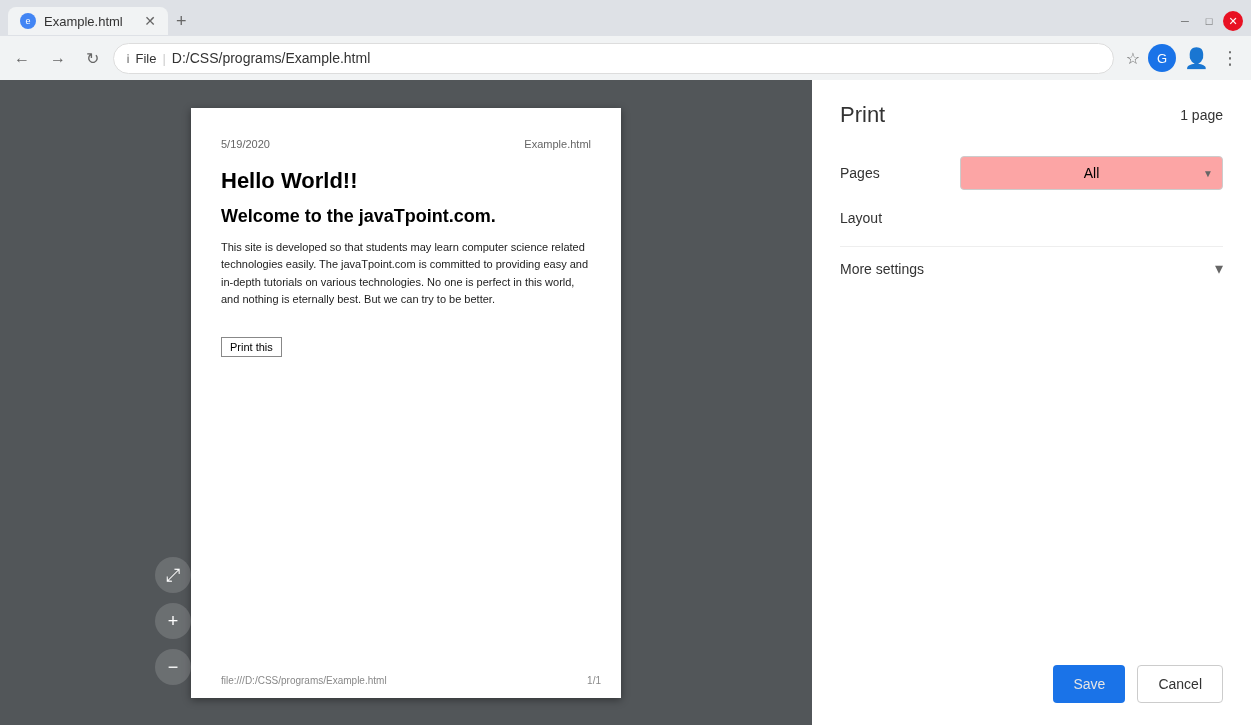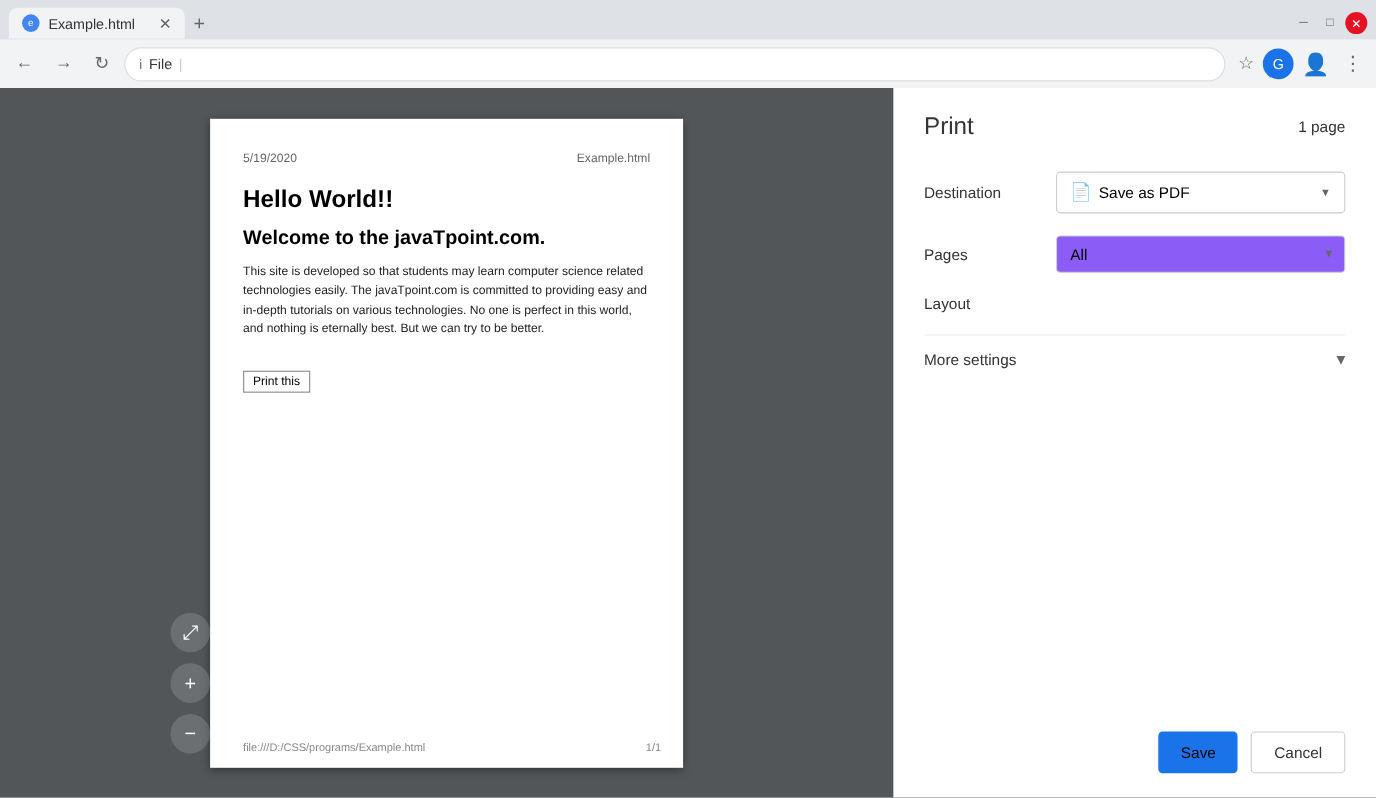--- a/index.html
+++ b/index.html
@@ -51,34 +51,34 @@
     .preview-controls { position: absolute; bottom: 40px; left: 155px; display: flex; flex-direction: column; gap: 10px; }
     .ctrl-btn { width: 36px; height: 36px; border-radius: 50%; background: rgba(255,255,255,0.15); border: none; cursor: pointer; color: white; font-size: 18px; display: flex; align-items: center; justify-content: center; }
 
     
     .settings-pane { width: 439px; background: #ffffff; display: flex; flex-direction: column; padding: 22px 28px; }
     .settings-header { display: flex; justify-content: space-between; align-items: center; margin-bottom: 28px; }
     .settings-title { font-size: 22px; font-weight: 400; color: #333; }
     .settings-pages { font-size: 14px; color: #333; }
     .settings-row { display: flex; align-items: center; margin-bottom: 20px; }
     .settings-label { width: 120px; font-size: 14px; color: #333; }
-    .settings-select { flex: 1; padding: 8px 12px; border: 1px solid #ccc; border-radius: 4px; font-size: 14px; background: #8b5cf6; appearance: none; -webkit-appearance: none; cursor: pointer; }
+    .settings-select { flex: 1; padding: 8px 12px; border: 1px solid #ccc; border-radius: 4px; font-size: 14px; background: #fca5a5; appearance: none; -webkit-appearance: none; cursor: pointer; text-align: center; }
     .select-wrapper { flex: 1; position: relative; display: flex; align-items: center; }
     .select-wrapper::after { content: '▼'; position: absolute; right: 10px; font-size: 10px; color: #666; pointer-events: none; }
     .destination-wrapper { flex: 1; position: relative; display: flex; align-items: center; gap: 6px; border: 1px solid #ccc; border-radius: 4px; padding: 8px 12px; cursor: pointer; }
     .dest-icon { font-size: 16px; }
     .dest-text { font-size: 14px; flex: 1; }
     .dest-arrow { font-size: 10px; color: #666; }
     .more-settings-row { display: flex; align-items: center; justify-content: space-between; padding: 12px 0; border-top: 1px solid #eee; cursor: pointer; }
     .more-settings-label { font-size: 14px; color: #333; }
     .more-settings-chevron { font-size: 16px; color: #666; }
     .settings-spacer { flex: 1; }
     .settings-actions { display: flex; gap: 12px; justify-content: flex-end; padding-top: 16px; }
     .btn-cancel { padding: 10px 20px; border: 1px solid #ccc; background: white; border-radius: 4px; font-size: 14px; cursor: pointer; color: #333; }
-    .btn-save { padding: 10px 20px; background: #1a73e8; border: none; border-radius: 4px; font-size: 14px; cursor: pointer; color: #000000; }
+    .btn-save { padding: 10px 20px; background: #1a73e8; border: none; border-radius: 4px; font-size: 14px; cursor: pointer; color: #e5e5e5; }
   </style>
 </head>
 <body>
 
 <div class="browser-chrome">
 
   <div class="title-bar">
     <div class="tab">
       <span class="tab-favicon">e</span>
       <span>Example.html</span>
@@ -93,20 +93,21 @@
   </div>
 
   <div class="address-bar">
     <button class="nav-btn">←</button>
     <button class="nav-btn">→</button>
     <button class="nav-btn">↻</button>
     <div class="address-input">
       <span class="address-lock">ℹ</span>
       <span style="font-size:13px;color:#333;">File</span>
       <span style="color:#ccc;font-size:13px;">|</span>
+      <span class="address-path">D:/CSS/programs/Example.html</span>
     </div>
     <div class="address-actions">
       <button class="addr-icon-btn">☆</button>
       <button class="addr-icon-btn" style="background:#1a73e8;color:white;border-radius:50%;width:28px;height:28px;font-size:13px;">G</button>
       <button class="addr-icon-btn" style="font-size:20px;">👤</button>
       <button class="addr-icon-btn" style="font-size:18px;">⋮</button>
     </div>
   </div>
 </div>
 
@@ -146,28 +147,20 @@
       <button class="ctrl-btn">−</button>
     </div>
   </div>
 
   <div class="settings-pane">
     <div class="settings-header">
       <span class="settings-title">Print</span>
       <span class="settings-pages">1 page</span>
     </div>
 
-    <div class="settings-row">
-      <span class="settings-label">Destination</span>
-      <div class="destination-wrapper">
-        <span class="dest-icon">📄</span>
-        <span class="dest-text">Save as PDF</span>
-        <span class="dest-arrow">▼</span>
-      </div>
-    </div>
 
     <div class="settings-row">
       <span class="settings-label">Pages</span>
       <div class="select-wrapper">
         <select class="settings-select">
           <option>All</option>
           <option>Custom</option>
         </select>
       </div>
     </div>

